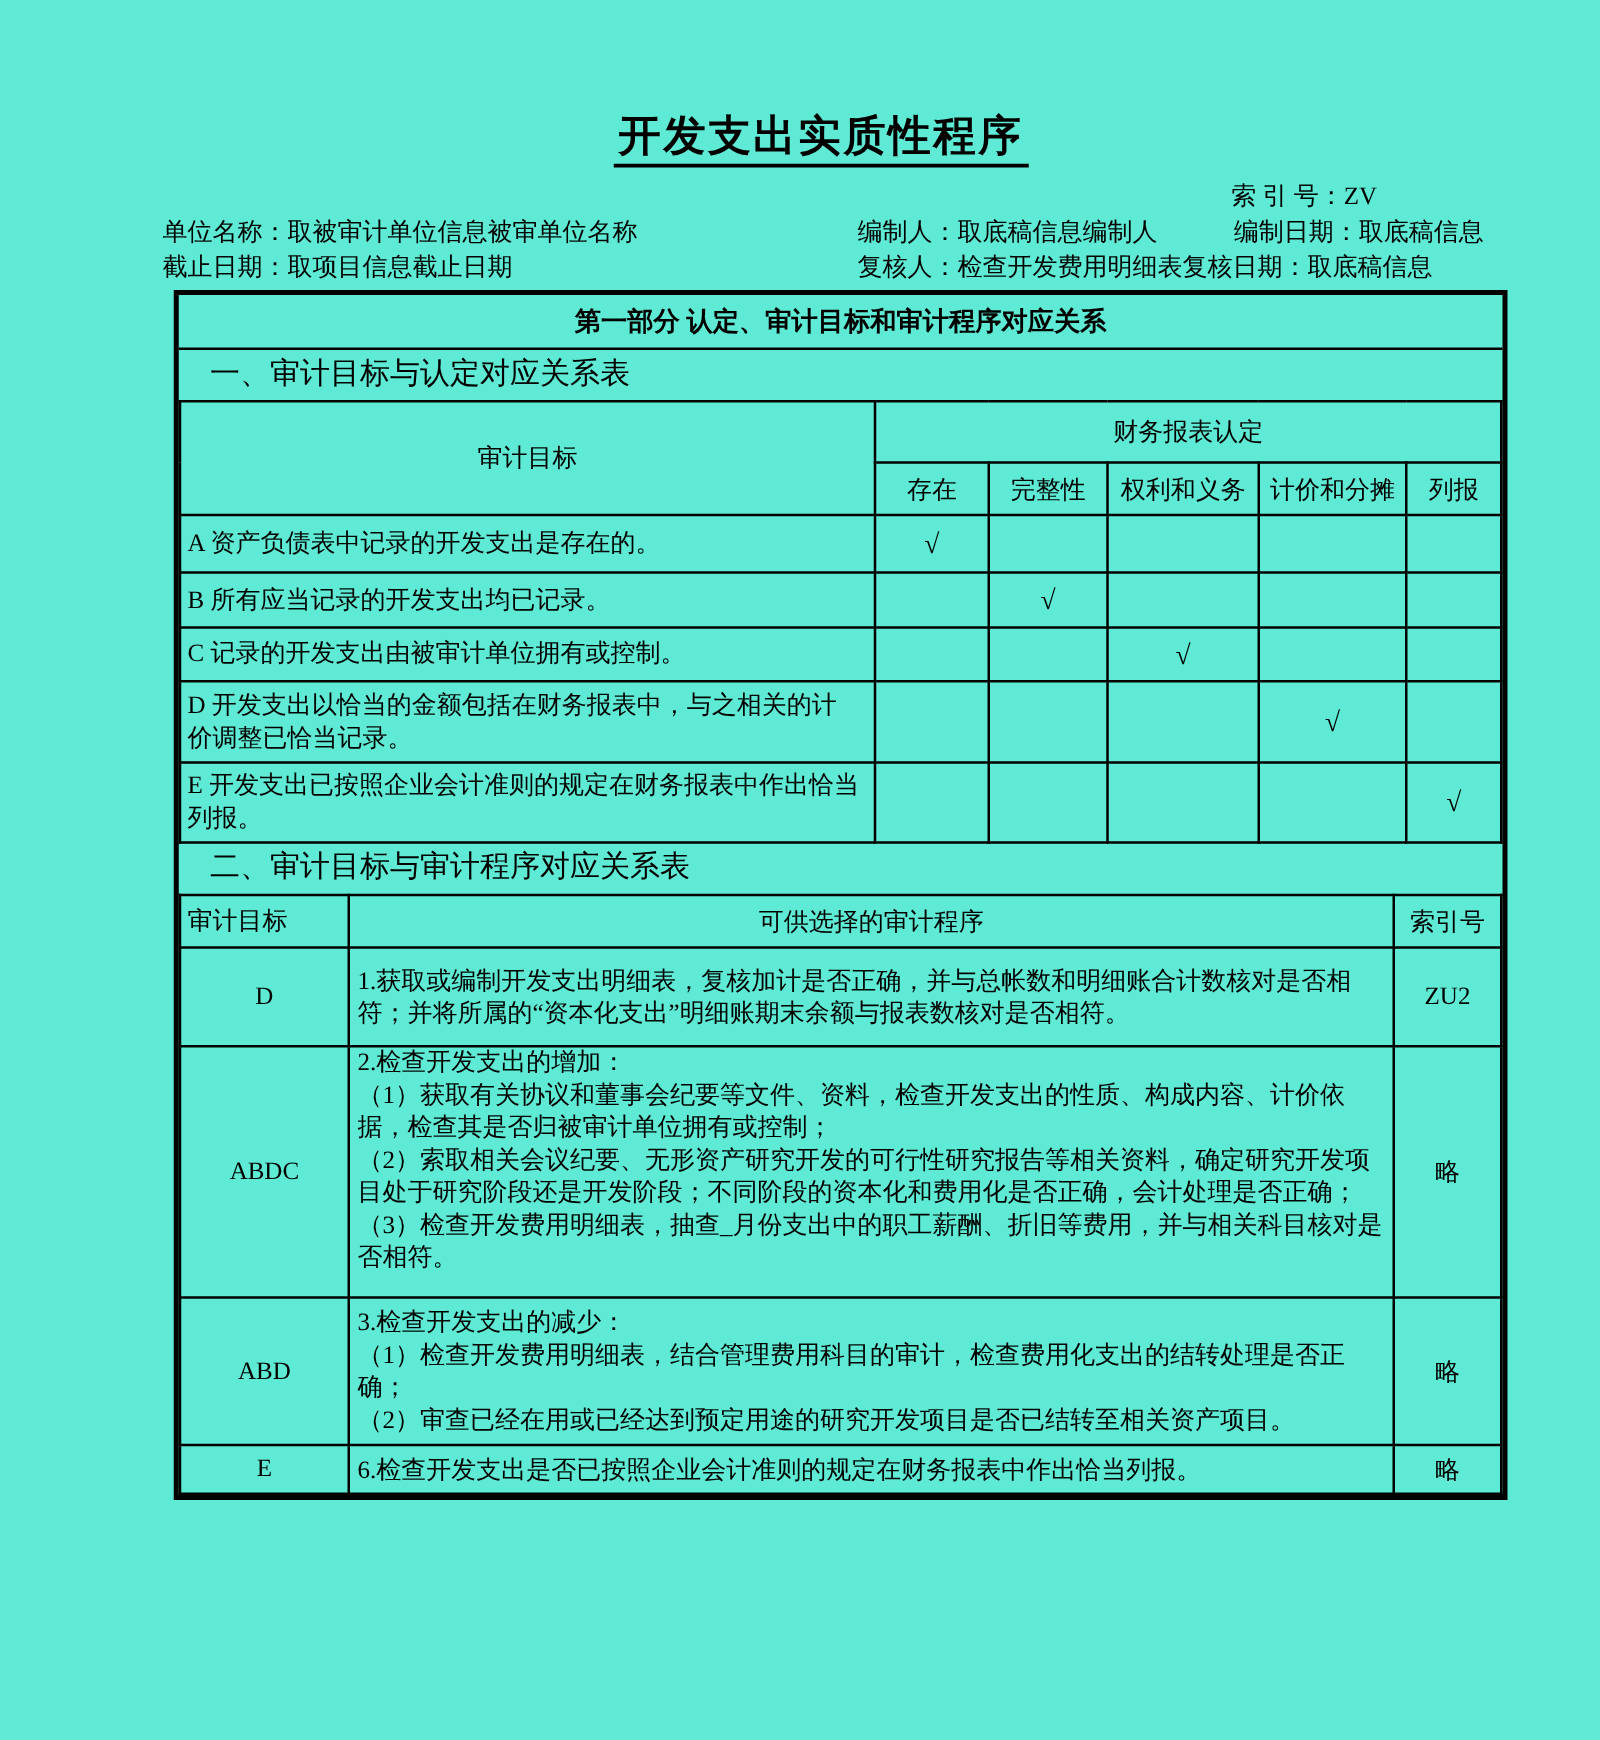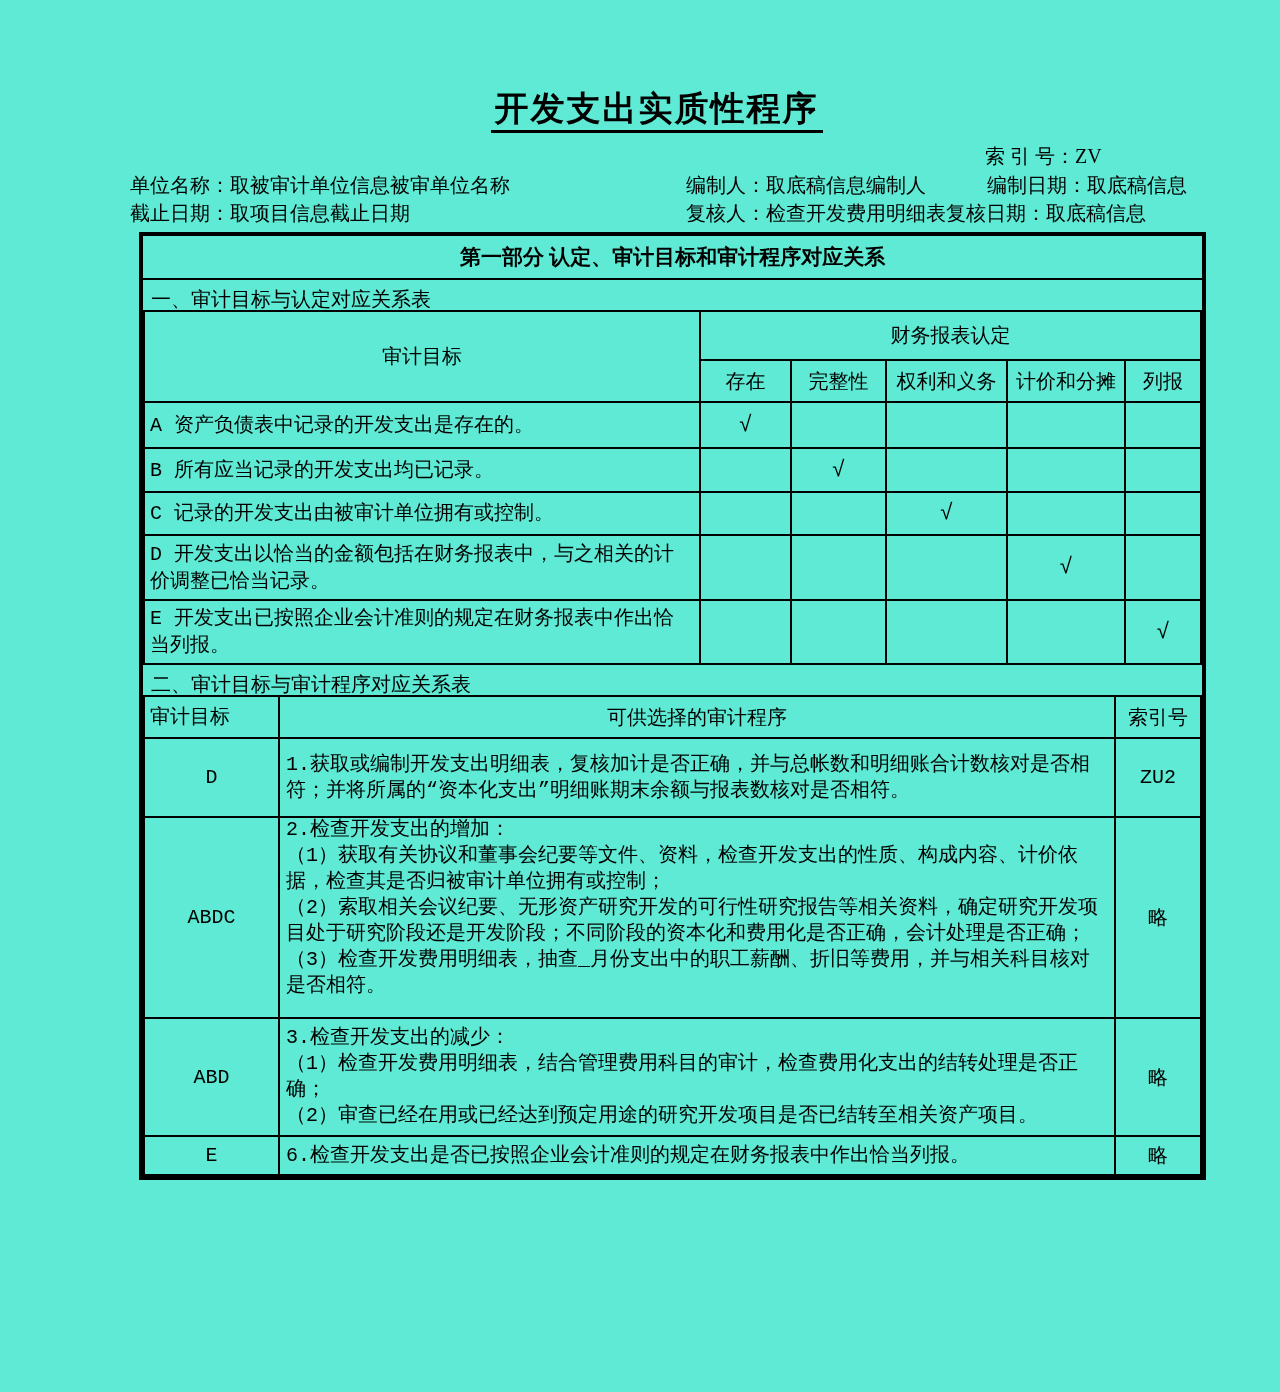--- a/index.html
+++ b/index.html
@@ -7,23 +7,23 @@
         font-family:"Liberation Serif","DejaVu Serif",serif;color:#000;}
   .content{position:absolute;left:123px;top:0;width:1067px;}
   .title{position:absolute;top:86px;left:0;width:100%;text-align:center;
          font-size:34px;font-weight:bold;letter-spacing:2px;}
   .title span{border-bottom:3px solid #000;padding:0 4px 3px;}
   .index-line{position:absolute;top:143px;left:862px;font-size:20px;white-space:nowrap;}
   .info{position:absolute;font-size:20px;white-space:nowrap;}
   .wrap{position:absolute;top:232px;left:0;width:1067px;border:4px solid #000;box-sizing:border-box;margin-left:16px;}
   .part-header{height:42px;line-height:42px;text-align:center;font-weight:bold;
                font-size:21px;border-bottom:2px solid #000;}
-  .sub-header{height:30px;line-height:39px;padding-left:8px;font-size:20px;}
+  .sub-header{height:40px;line-height:39px;padding-left:25px;font-size:24px;}
   table{border-collapse:collapse;width:100%;table-layout:fixed;}
-  td{border:2px solid #000;padding:0;font-size:20px;box-sizing:border-box;font-family:Liberation Mono, monospace;}
+  td{border:2px solid #000;padding:0;font-size:20px;box-sizing:border-box;}
   .c{text-align:center;}
   .obj{padding:2px 11px 2px 5px;line-height:27px;}
   .chk{text-align:center;font-size:22px;}
   .proc{padding:4px 8px 4px 6px;line-height:26px;white-space:pre-wrap;word-break:break-all;}
   .proc-top{vertical-align:top;}
   .clip{height:196px;overflow:hidden;margin-top:-5px;}
 </style>
 </head>
 <body>
 

